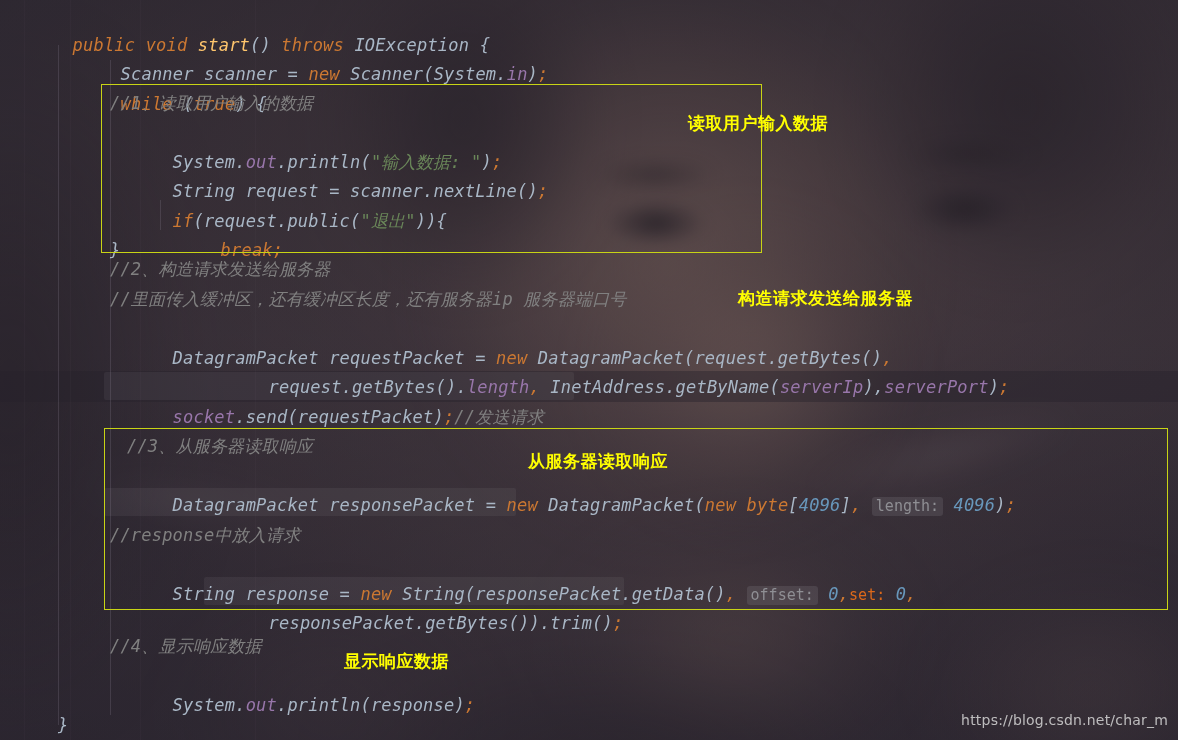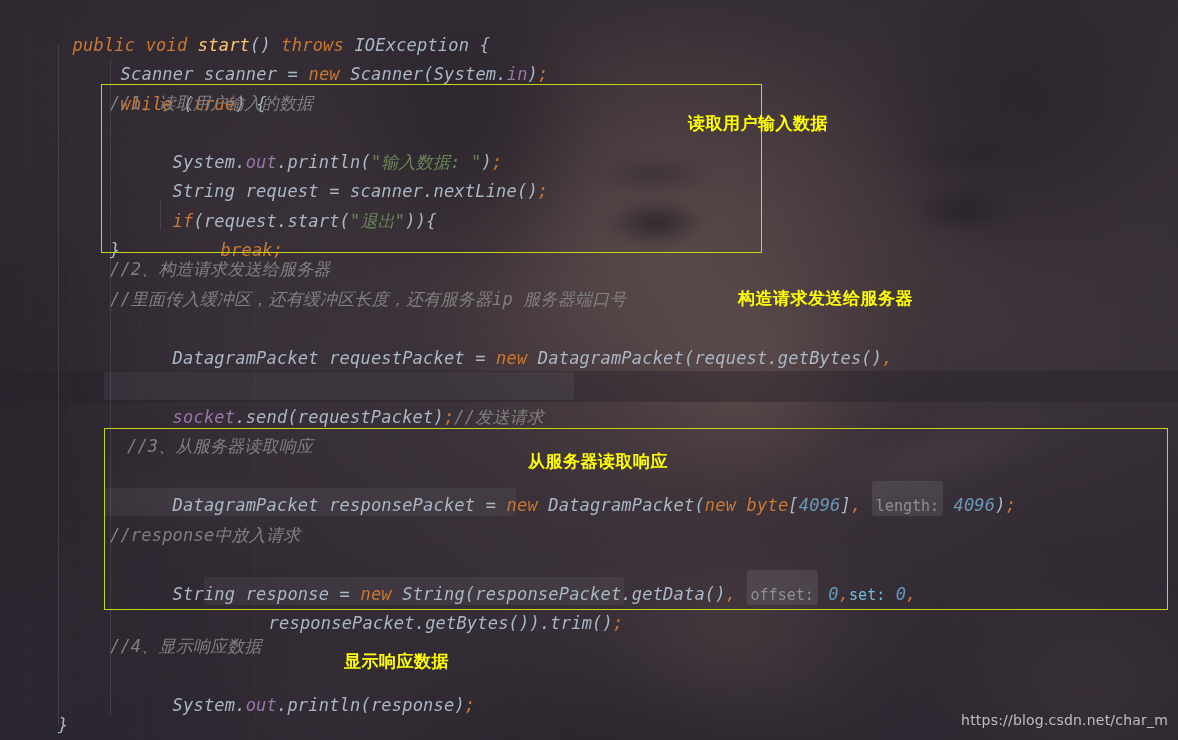--- a/index.html
+++ b/index.html
@@ -109,26 +109,26 @@
 
   
   .iguide{position:absolute;width:1px;background:rgba(160,150,170,.20);}
 
   
   .hint{
     color:#8f8f94;
     font-style:normal;
     background:rgba(190,190,200,.13);
     border-radius:3px;
-    padding:16px 4px 1px 4px;
+    padding:0 4px 1px 4px;
     font-size:15px;
     letter-spacing:0;
   }
   .hint-ghost{
-    color:#7dd3fc;
+    color:#f97316;
     font-style:normal;
     font-size:15px;
     letter-spacing:0;
     opacity:.85;
   }
 
   
   .annobox{
     position:absolute;
     border:1.6px solid #c8d415;
@@ -225,21 +225,21 @@
       <span class="typ">System.</span><span class="fld">out</span><span class="typ">.println</span><span class="pun">(</span><span class="str">"输入数据: "</span><span class="pun">)</span><span class="semi">;</span>
     </div>
 
     
     <div class="ln" style="top:147.5px;left:110px;">
       <span class="typ">String</span><span class="pun"> </span><span class="loc">request</span><span class="pun"> </span><span class="pun">=</span><span class="pun"> </span><span class="typ">scanner.nextLine()</span><span class="semi">;</span>
     </div>
 
     
     <div class="ln" style="top:177px;left:110px;">
-      <span class="kw">if</span><span class="pun">(</span><span class="typ">request.start(</span><span class="str">"退出"</span><span class="pun">))</span><span class="pun">{</span>
+      <span class="kw">if</span><span class="pun">(</span><span class="typ">request.public(</span><span class="str">"退出"</span><span class="pun">))</span><span class="pun">{</span>
     </div>
 
     
     <div class="ln" style="top:206.5px;left:158px;">
       <span class="kw">break</span><span class="semi">;</span>
     </div>
 
     
     <div class="ln pun" style="top:236px;left:110px;">}</div>
 
@@ -248,20 +248,23 @@
 
     
     <div class="ln" style="top:314px;left:110px;">
       <span class="typ">DatagramPacket</span><span class="pun"> </span><span class="loc">requestPacket</span><span class="pun"> </span><span class="pun">=</span><span class="pun"> </span><span class="kw">new</span><span class="pun"> </span><span class="typ">DatagramPacket</span><span class="pun">(</span><span class="typ">request.getBytes()</span><span class="semi">,</span>
     </div>
 
     
     <div class="ln cmt" style="top:284.5px;left:110px;">//里面传入缓冲区，还有缓冲区长度，还有服务器ip 服务器端口号</div>
 
     
+    <div class="ln" style="top:343.5px;left:206px;">
+      <span class="typ">request.getBytes()</span><span class="pun">.</span><span class="fld">length</span><span class="semi">,</span><span class="pun"> </span><span class="typ">InetAddress.getByName(</span><span class="prm">serverIp</span><span class="pun">),</span><span class="prm">serverPort</span><span class="pun">)</span><span class="semi">;</span>
+    </div>
 
     
     <div class="ln" style="top:373px;left:110px;">
       <span class="fld">socket</span><span class="typ">.send(requestPacket)</span><span class="semi">;</span><span class="cmt">//发送请求</span>
     </div>
 
     
     <div class="ln cmt" style="top:432px;left:110px;margin-left:17px;">//3、从服务器读取响应</div>
 
     

